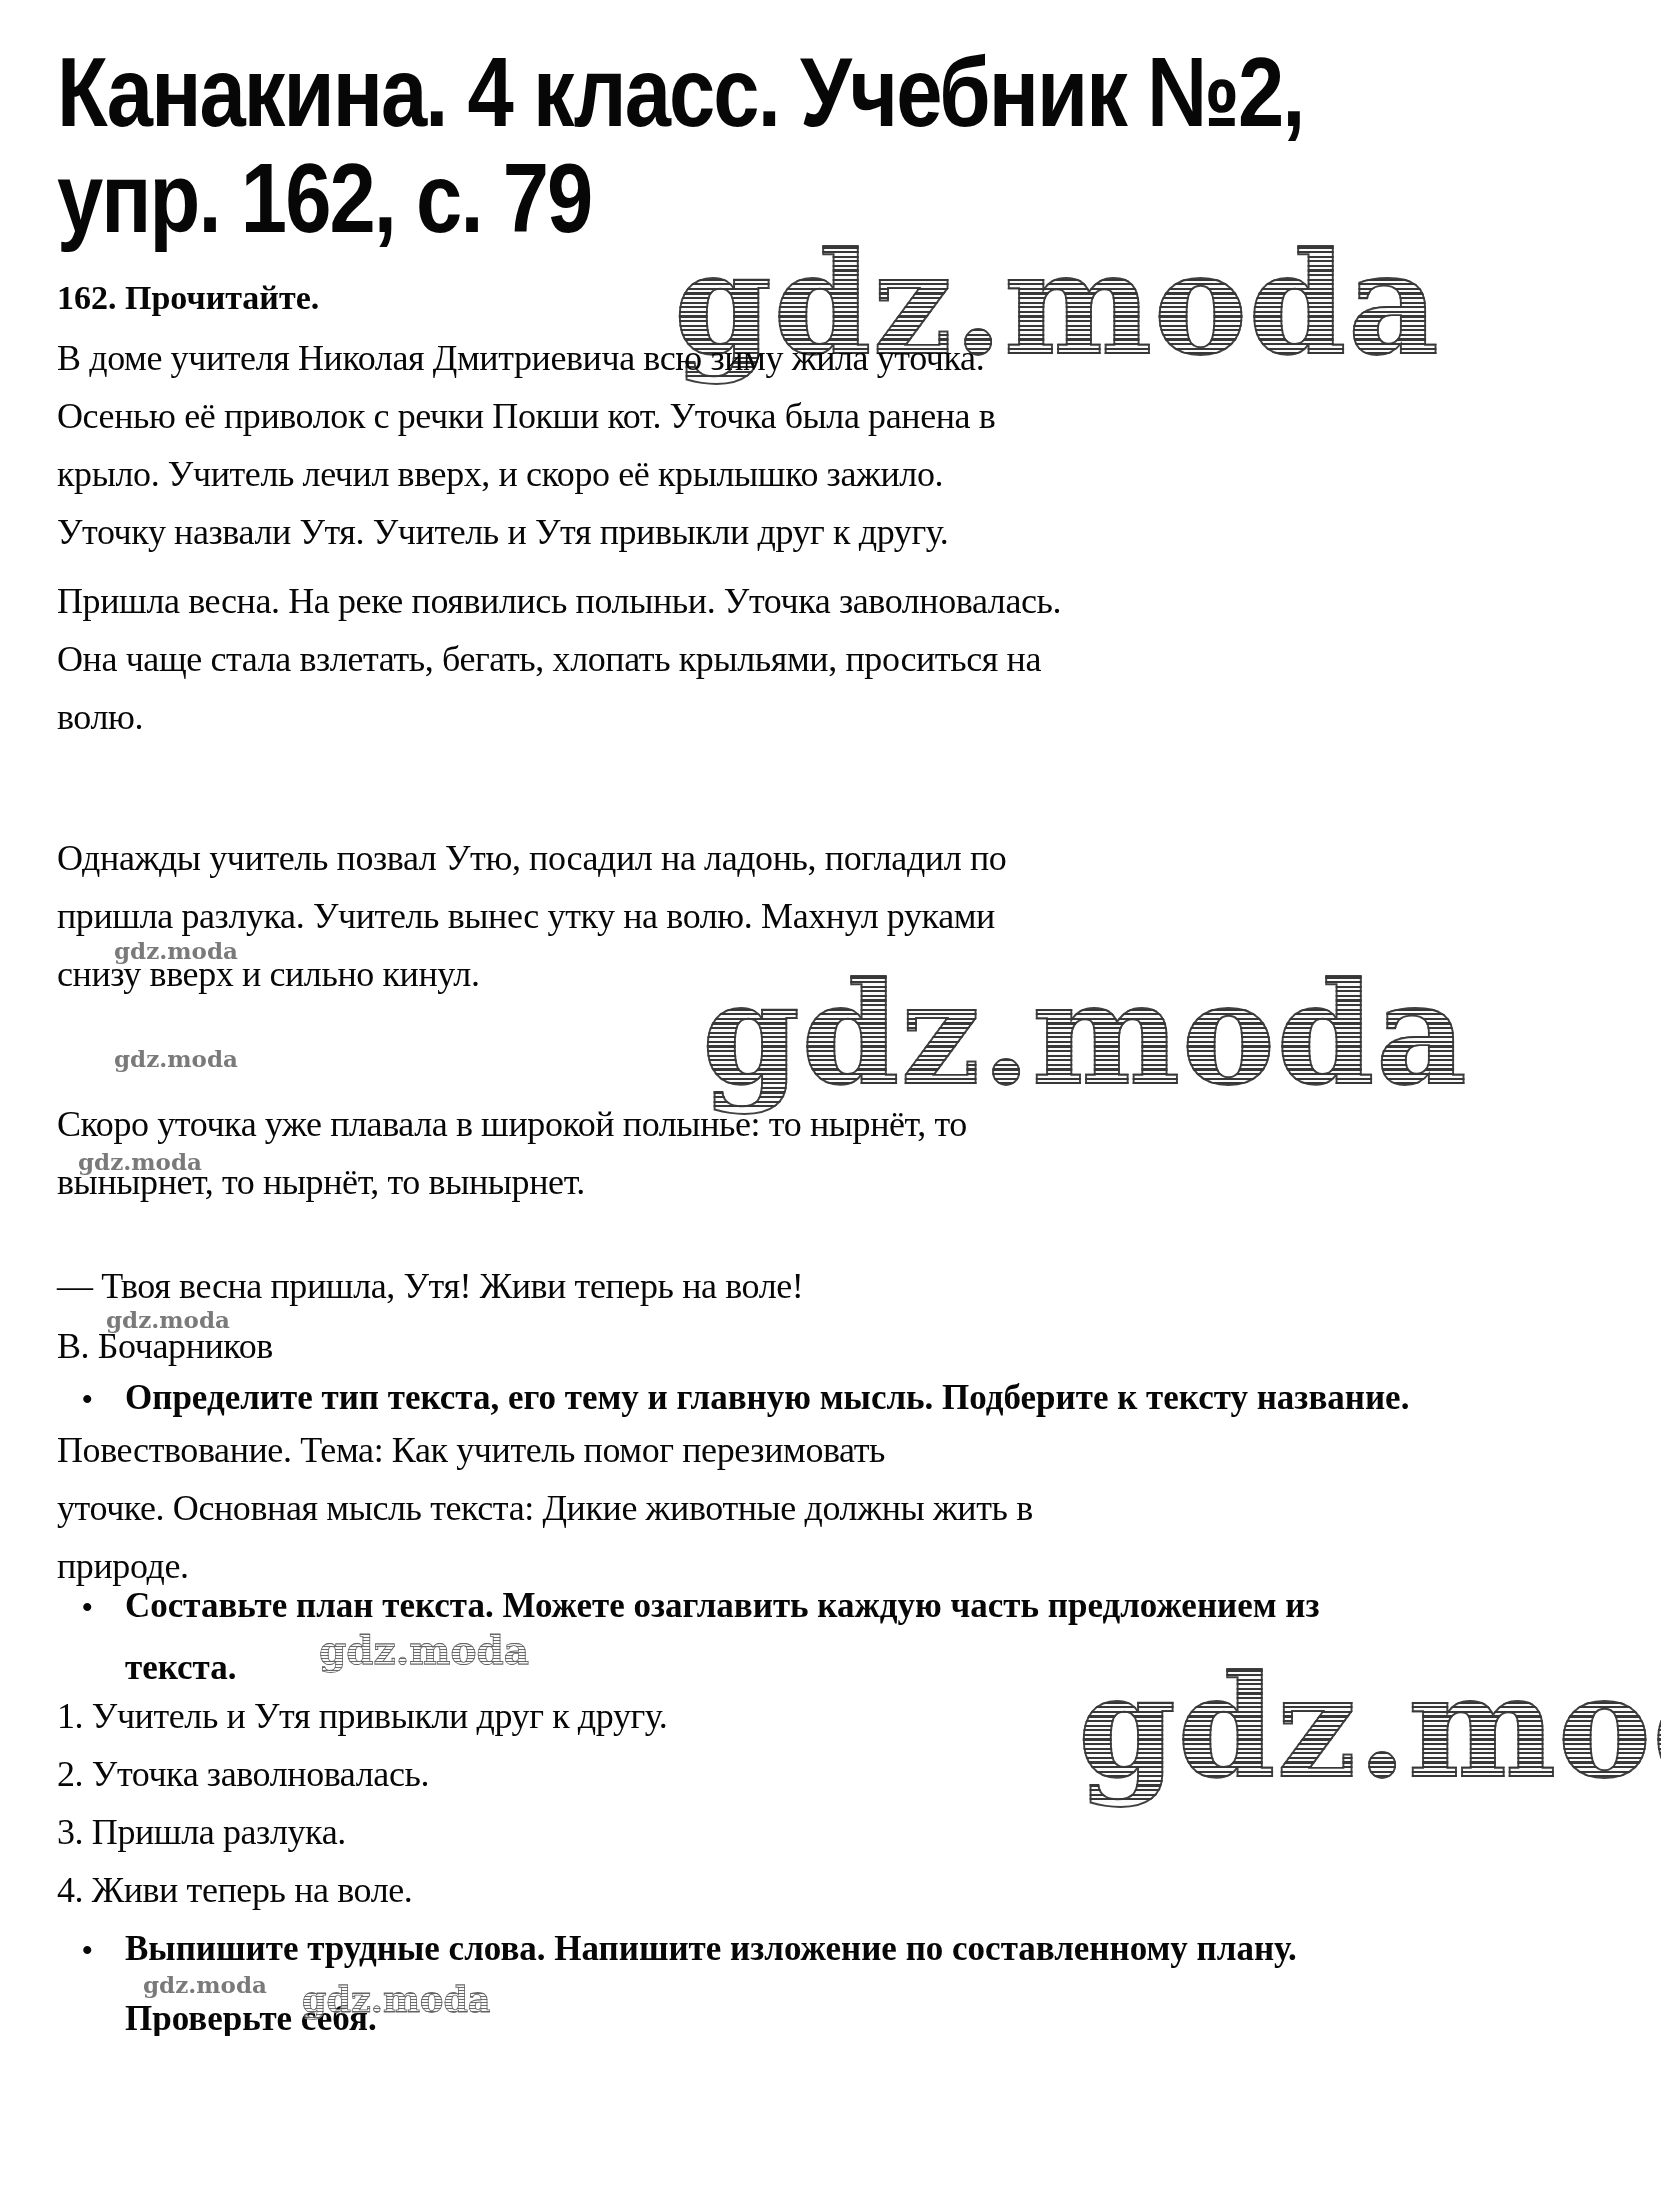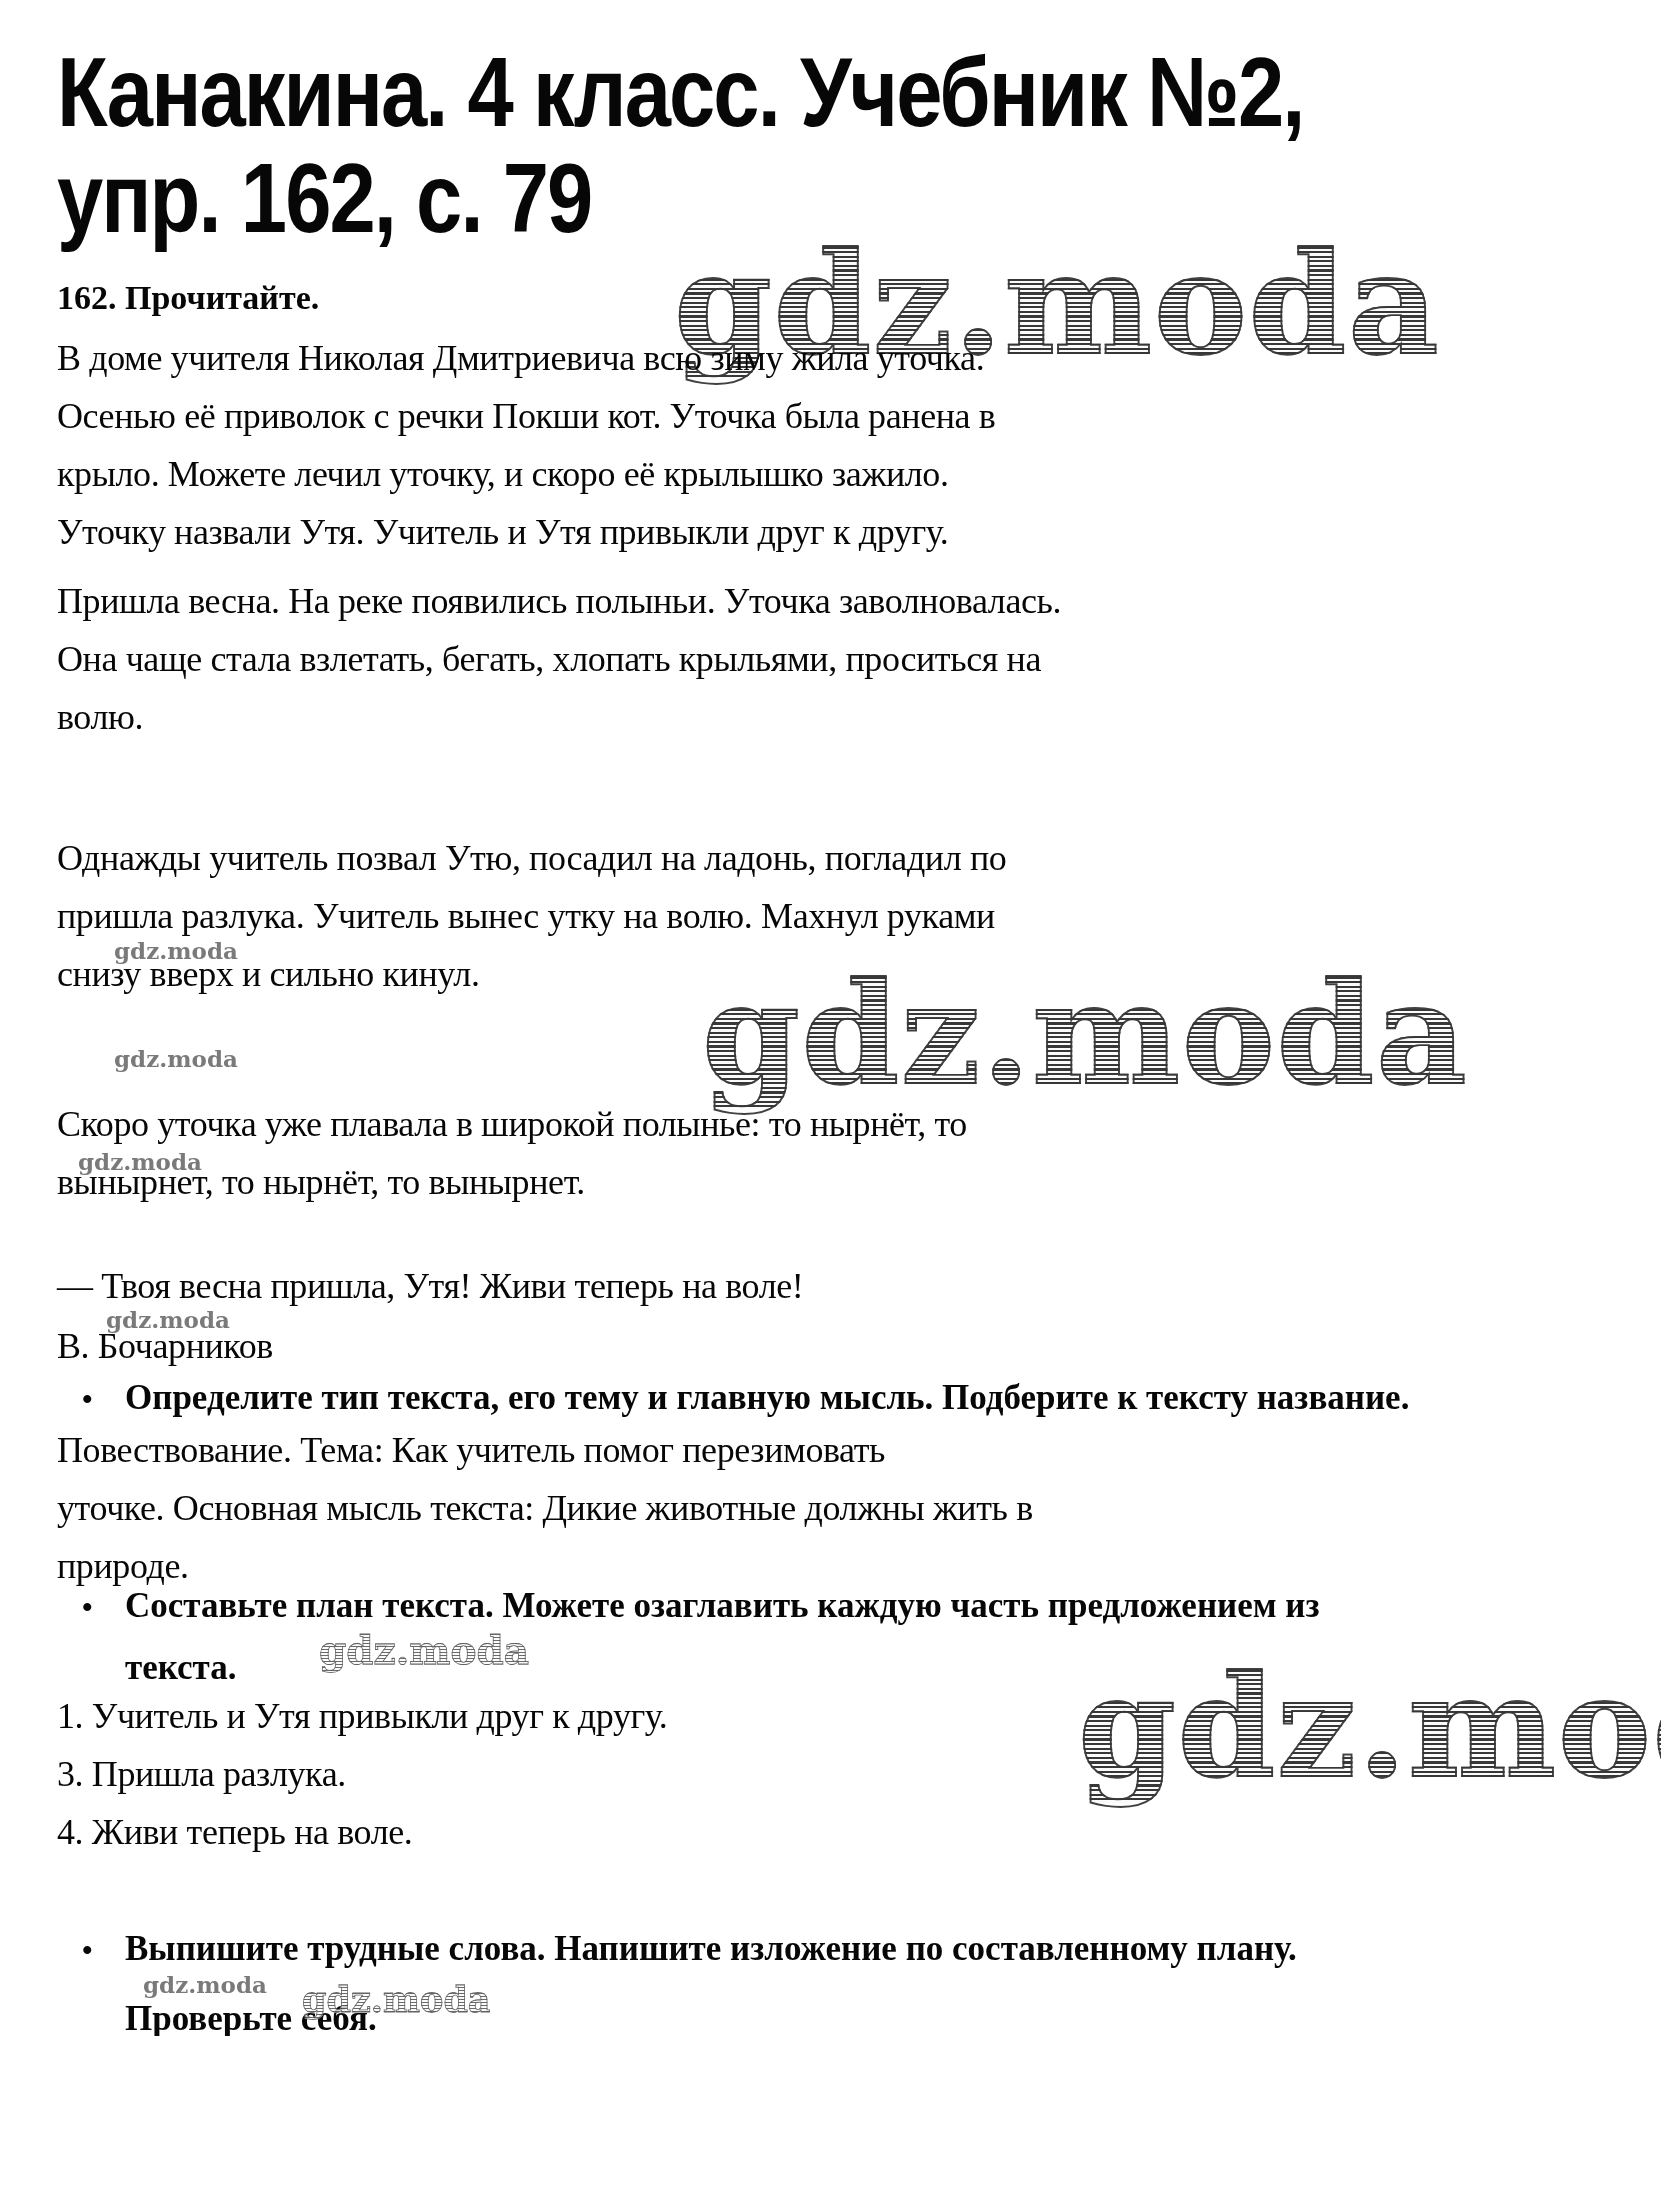--- a/index.html
+++ b/index.html
@@ -107,21 +107,21 @@
     <div>упр. 162, с. 79</div>
   </div>
 
   <div class="wm wm-big" style="left:674px; top:228px;">gdz.moda</div>
 
   <div class="label-bold" style="top:275px;">162. Прочитайте.</div>
 
   <div class="body-block" style="top:329px;">
     <div class="line">В доме учителя Николая Дмитриевича всю зиму жила уточка.</div>
     <div class="line">Осенью её приволок с речки Покши кот. Уточка была ранена в</div>
-    <div class="line">крыло. Можете лечил уточку, и скоро её крылышко зажило.</div>
+    <div class="line">крыло. Учитель лечил вверх, и скоро её крылышко зажило.</div>
     <div class="line">Уточку назвали Утя. Учитель и Утя привыкли друг к другу.</div>
   </div>
 
   <div class="body-block" style="top:572px;">
     <div class="line">Пришла весна. На реке появились полыньи. Уточка заволновалась.</div>
     <div class="line">Она чаще стала взлетать, бегать, хлопать крыльями, проситься на</div>
     <div class="line">волю.</div>
   </div>
 
   <div class="body-block" style="top:829px;">
@@ -172,20 +172,21 @@
     </div>
     <div class="bullet-cont">текста.</div>
   </div>
 
   <div class="wm wm-med" style="left:319px; top:1628px;">gdz.moda</div>
 
   <div class="wm wm-big" style="left:1078px; top:1651px;">gdz.moda</div>
 
   <div class="body-block" style="top:1687px;">
     <div class="line">1. Учитель и Утя привыкли друг к другу.</div>
+    <div class="line">2. Уточка заволновалась.</div>
     <div class="line">3. Пришла разлука.</div>
     <div class="line">4. Живи теперь на воле.</div>
   </div>
 
   <div class="bullet-row" style="top:1918px;">
     <div class="brow">
       <span class="bullet-glyph">•</span>
       <span>Выпишите трудные слова. Напишите изложение по составленному плану.</span>
     </div>
     <div class="bullet-cont" style="margin-top:7.6px;">Проверьте себя.</div>

